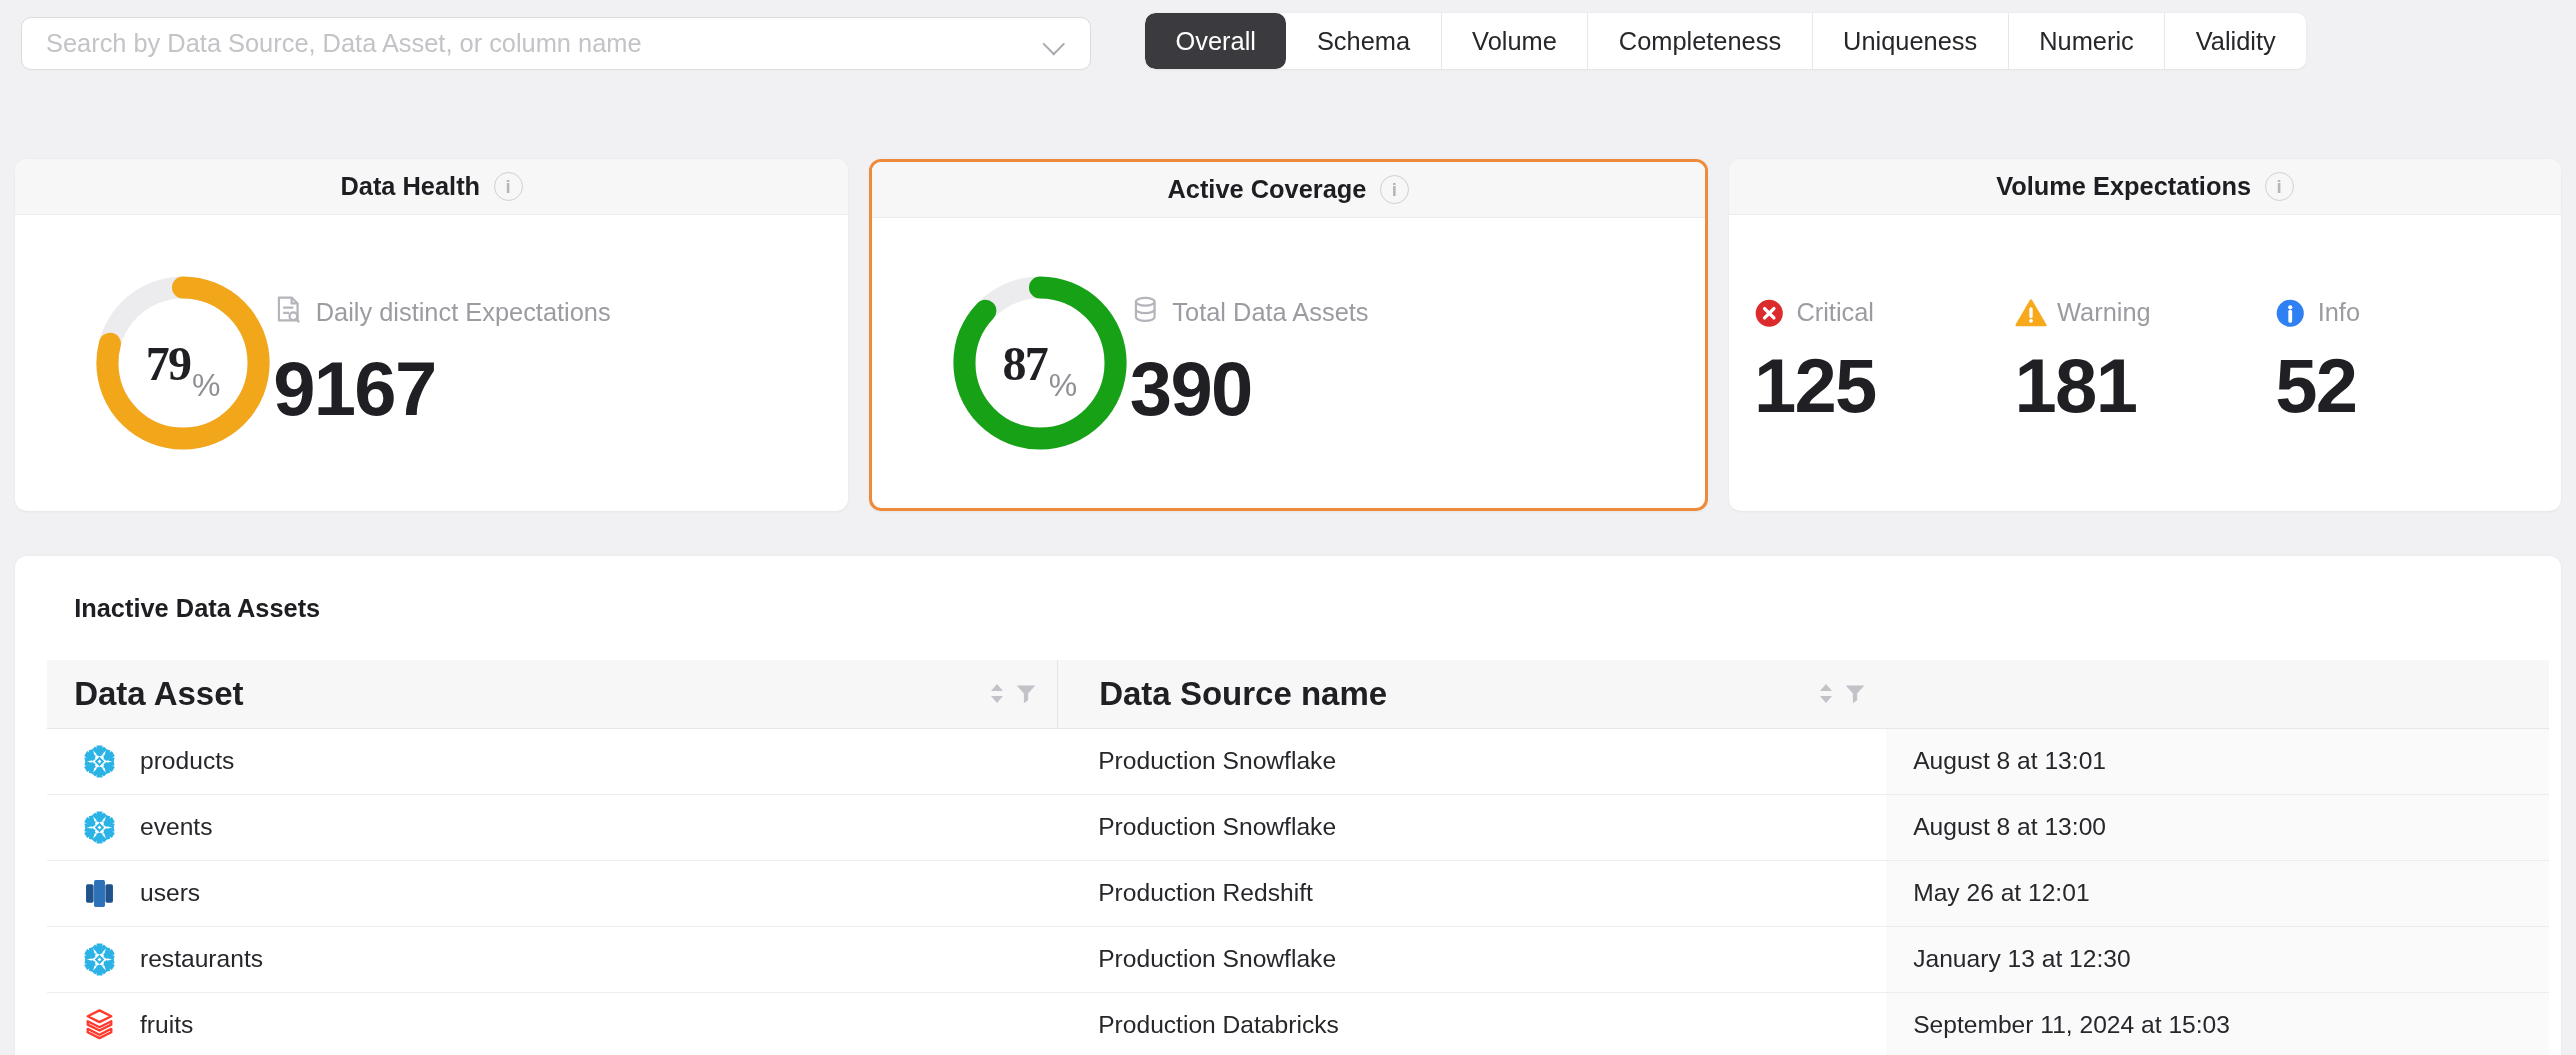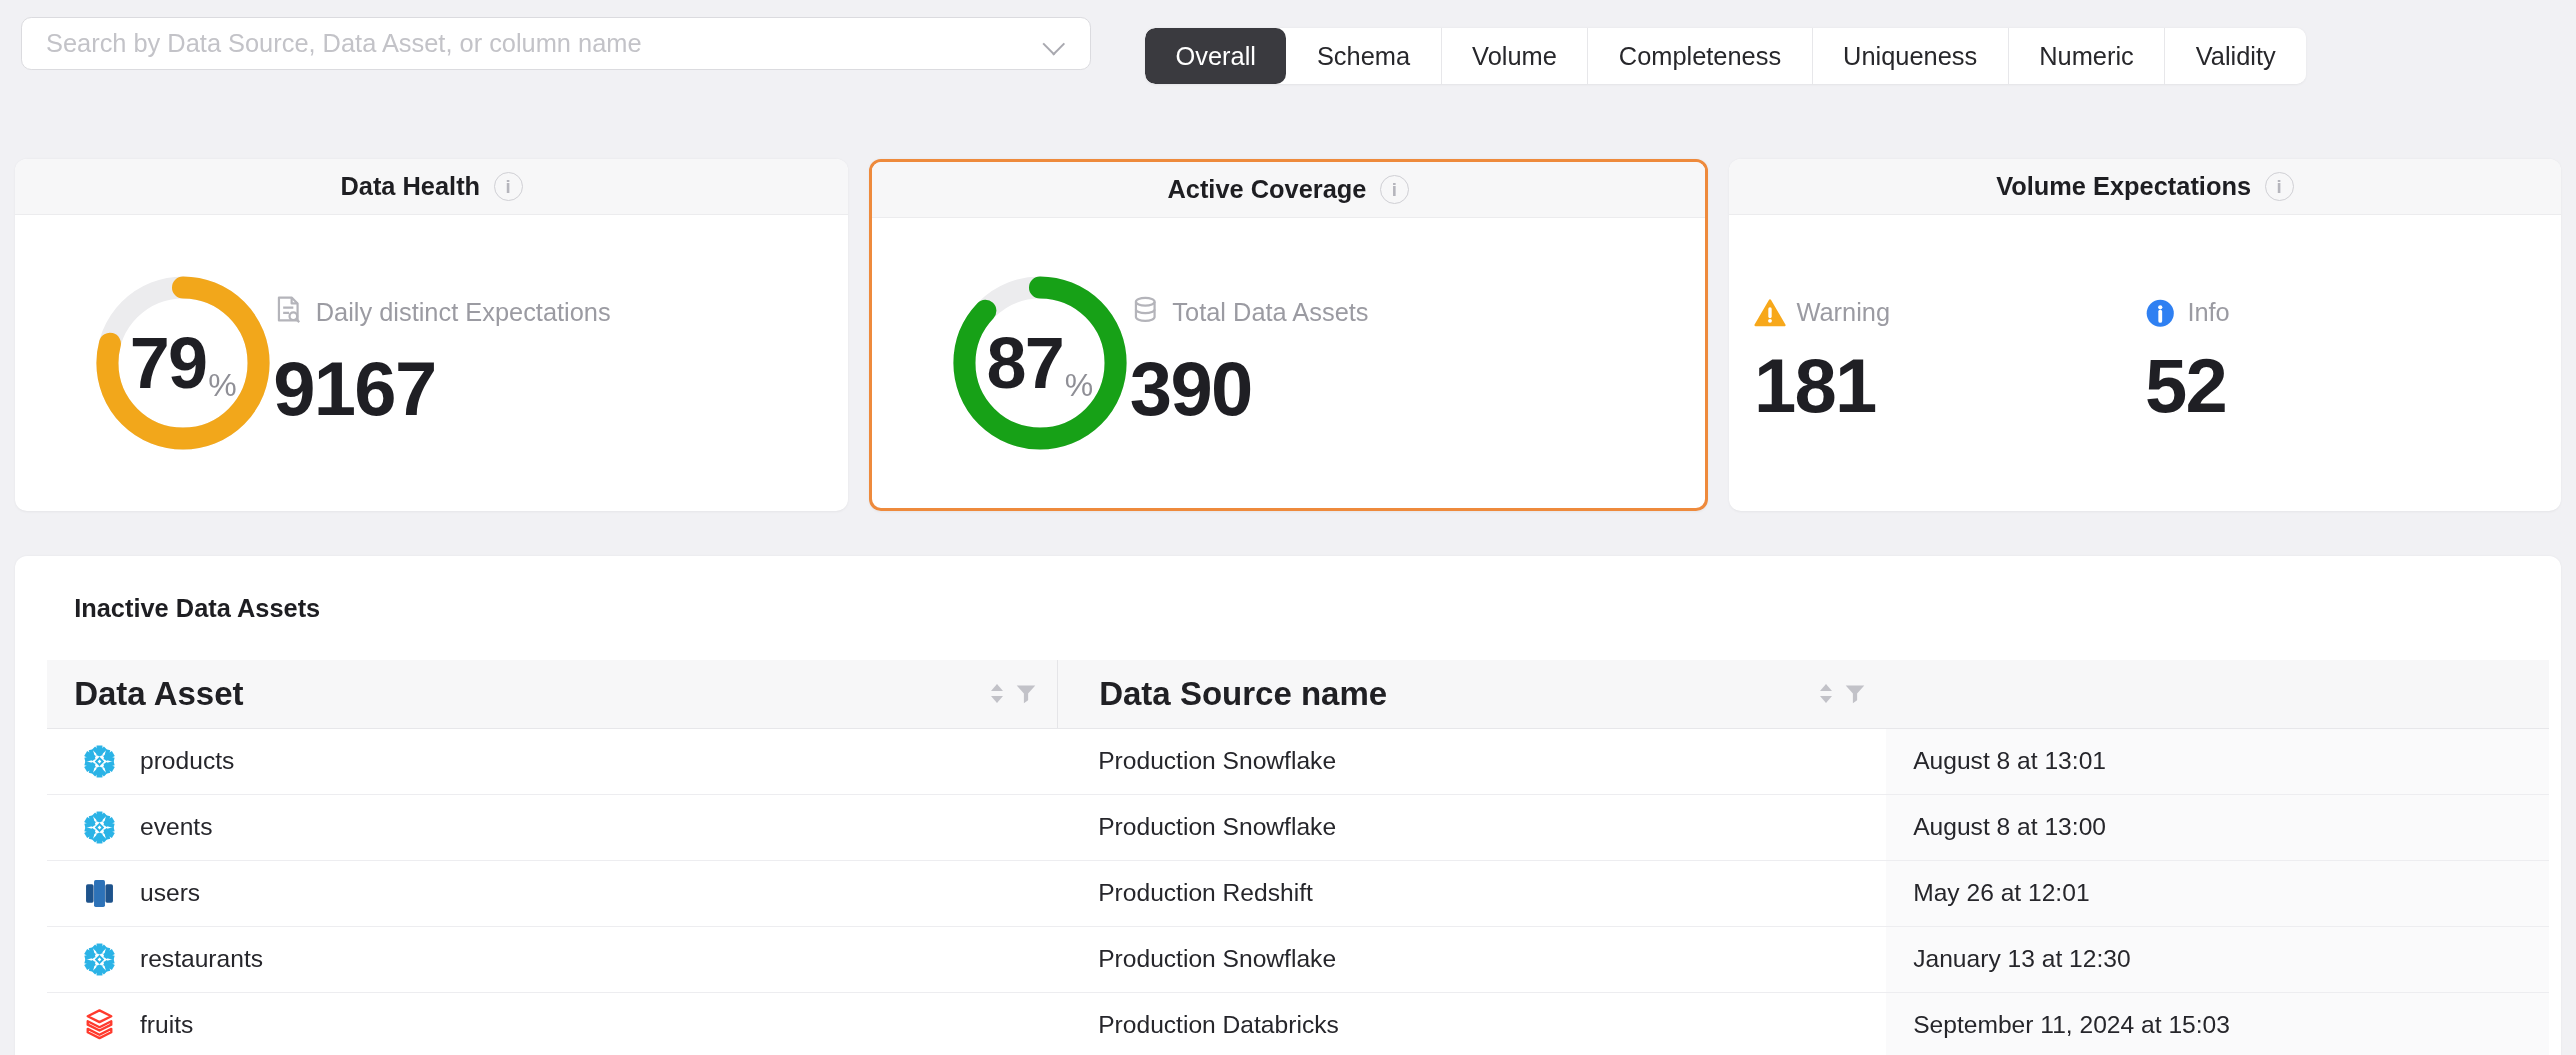--- a/index.html
+++ b/index.html
@@ -10,21 +10,21 @@
   .search-select { position:absolute; left:21px; top:17px; width:1070px; height:53px;
     background:#fff; border:1.7px solid #dbdbdf; border-radius:10.2px;
     display:flex; align-items:center; padding:0 24px; }
   .search-select input { flex:1; border:none; outline:none; font-size:25.4px; color:#3a3a40;
     font-family:inherit; background:transparent; }
   .search-select input::placeholder { color:#c3c3c8; }
   .chevron { width:22px; height:22px; border:none; position:relative; flex:0 0 auto; }
   .chevron::before { content:""; position:absolute; left:1.7px; top:3.4px; width:13.5px; height:13.5px;
     border-right:2.5px solid #a9a9b0; border-bottom:2.5px solid #a9a9b0; transform:rotate(45deg); }
 
-  .tab-group { position:absolute; left:1145px; top:28px; height:56px; background:#fff;
+  .tab-group { position:absolute; left:1145px; top:13px; height:56px; background:#fff;
     border-radius:10.2px; display:flex; overflow:hidden; box-shadow:0 0.8px 2.5px rgba(0,0,0,.06); }
   .tab { height:100%; display:flex; align-items:center; padding:0 30.5px; font-size:25.4px;
     color:#27272b; background:#fff; border:none; cursor:pointer; border-left:0.8px solid #e7e7ea;
     font-family:inherit; white-space:nowrap; }
   .tab:first-child { border-left:none; }
   .tab.active { background:#3a3a3f; color:#fff; border-radius:10.2px; border-left:none; }
   .tab.active + .tab { border-left:none; }
 
   
   .cards-row { position:absolute; left:15.2px; top:159px; width:2546px; height:352px;
@@ -34,21 +34,21 @@
   .card.highlighted { border:3.4px solid #ee8a3c; }
   .card-header { height:56px; background:#f7f7f8; border-bottom:0.8px solid #ececee;
     display:flex; align-items:center; justify-content:center; gap:13.5px; flex:0 0 auto; }
   .card-title { font-size:25.4px; font-weight:bold; color:#1e1e22; }
   .info-icon { width:29px; height:29px; border-radius:50%; border:1.7px solid #cfcfd4;
     color:#b5b5bc; font-size:18.6px; display:flex; align-items:center; justify-content:center;
     font-weight:bold; cursor:pointer; }
   .card-body { flex:1; display:flex; align-items:center; padding:0 34px 0 78px; }
   .donut-wrap { position:relative; width:180px; height:180px; flex:0 0 auto; }
   .donut-label { position:absolute; inset:0; display:flex; align-items:center; justify-content:center; }
-  .donut-num { font-size:72px; font-weight:600; color:#1f1f24; letter-spacing:-1.7px; }
+  .donut-num { font-size:48px; font-weight:600; color:#1f1f24; letter-spacing:-1.7px;font-family:Liberation Serif, serif; }
   .donut-pct { font-size:32px; color:#8f8f96; margin-top:44px; margin-left:1.7px; }
   .stat-block { flex:1; display:flex; flex-direction:column; gap:13.5px; }
   .stat-label { display:flex; align-items:center; gap:12px; font-size:25.4px; color:#9b9ba2; }
   .stat-value { font-size:76px; font-weight:600; color:#1f1f24; letter-spacing:-1.7px; }
   .failed-body { flex:1; display:flex; align-items:center; justify-content:space-around; padding:0 25.4px; }
   .sev-icon { width:30.5px; height:30.5px; flex:0 0 auto; }
 
   
   .panel { position:absolute; left:15.2px; top:556px; width:2546px; height:525px;
     background:#fff; border-radius:12px; box-shadow:0 0.8px 2.5px rgba(0,0,0,.05);
@@ -166,20 +166,30 @@
   </div>
 
   <div class="card">
     <div class="card-header">
       <span class="card-title">Volume Expectations</span>
       <span class="info-icon">i</span>
     </div>
     <div class="failed-body" id="failedBody">
         <div class="stat-block">
           <div class="stat-label">
+       <span class="sev-icon"><svg width="30.5" height="30.5" viewBox="0 0 36 36">
+                <circle cx="18" cy="18" r="16" fill="#DC2B2B"></circle>
+       <path d="M12.5 12.5 L23.5 23.5 M23.5 12.5 L12.5 23.5" stroke="#fff" stroke-width="4" stroke-linecap="round"></path>
+              </svg></span>
+       <span>Critical</span>
+     </div>
+     <div class="stat-value">125</div>
+        </div>
+        <div class="stat-block">
+          <div class="stat-label">
        <span class="sev-icon"><svg width="32" height="30.5" viewBox="0 0 38 36">
                 <path d="M19 3 L36 32 H2 Z" fill="#F7A81B" stroke="#F7A81B" stroke-width="3" stroke-linejoin="round"></path>
        <path d="M19 13 v9" stroke="#fff" stroke-width="4" stroke-linecap="round"></path>
        <circle cx="19" cy="27" r="2.3" fill="#fff"></circle>
               </svg></span>
        <span>Warning</span>
      </div>
      <div class="stat-value">181</div>
         </div>
         <div class="stat-block">

